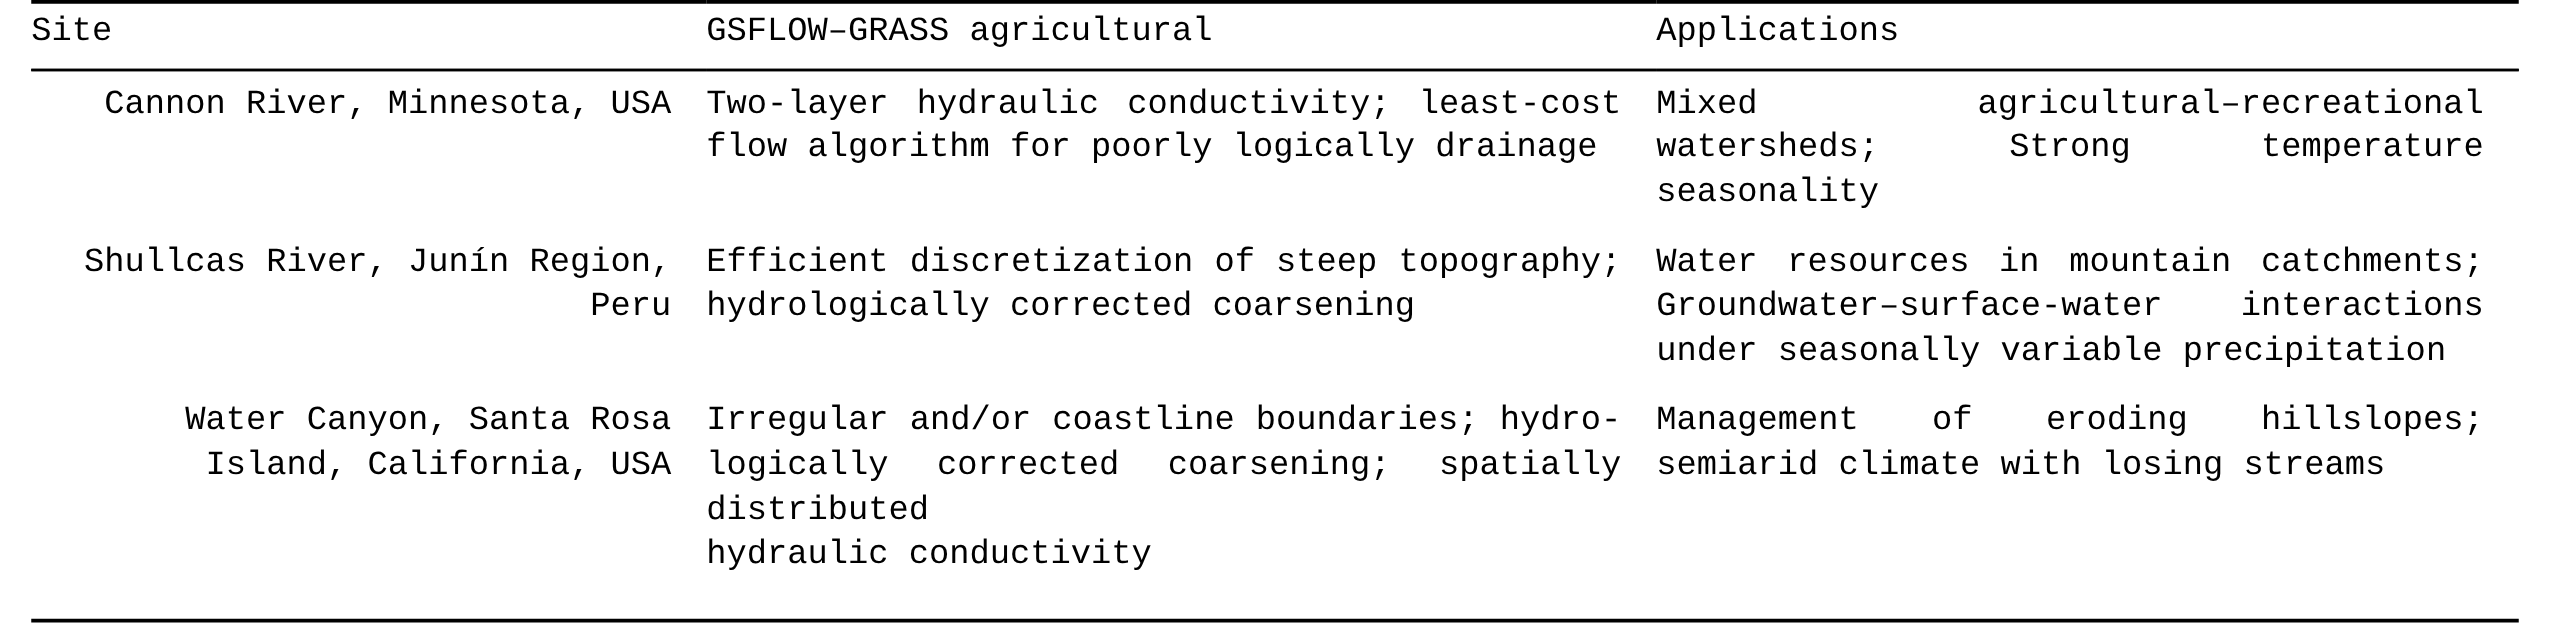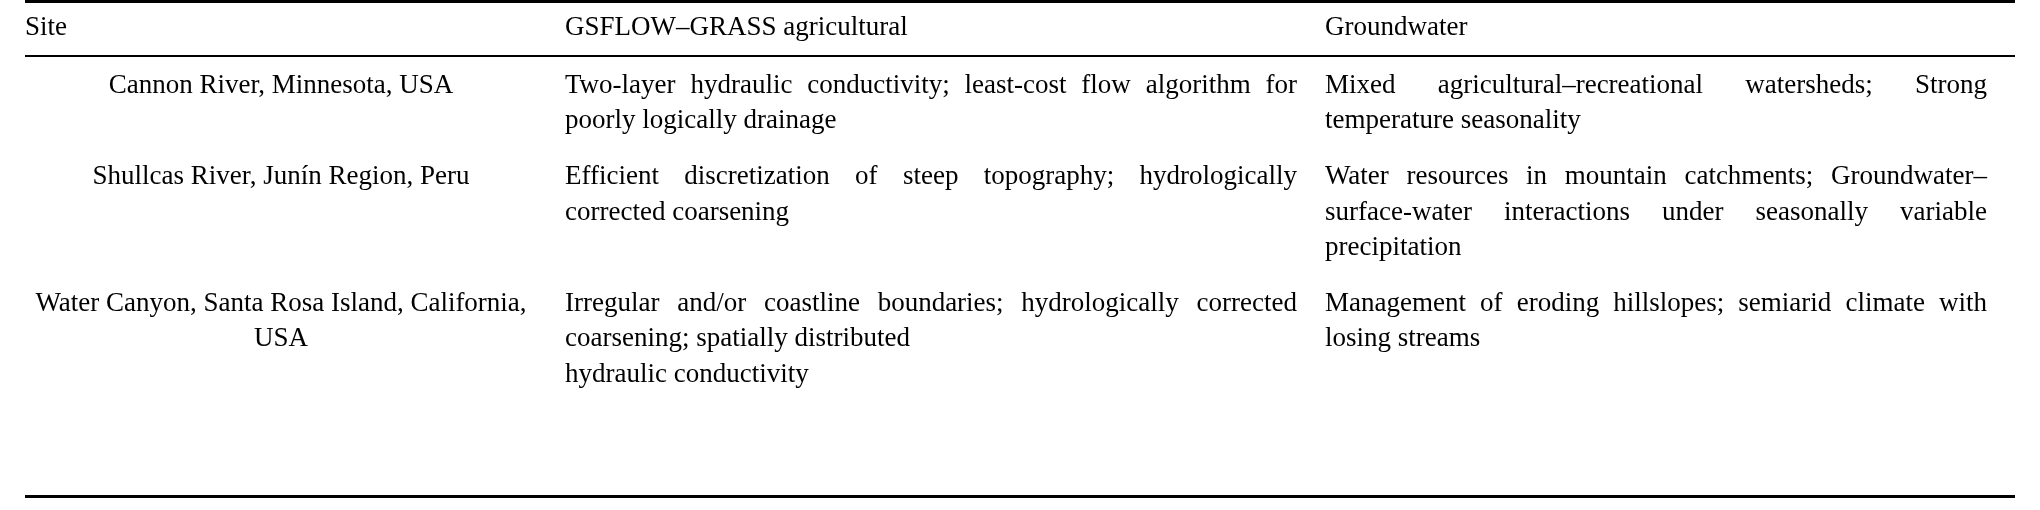--- a/index.html
+++ b/index.html
@@ -12,20 +12,21 @@
     height: 510px;
     font-family: "Liberation Serif", "DejaVu Serif", serif;
     color: #000000;
     overflow: hidden;
   }
   .table-wrap {
     width: 1688px;
     height: 510px;
     box-sizing: border-box;
     position: relative;
+    font-family: Liberation Mono, monospace;
   }
   table.paper-table {
     width: 1990px;
     margin: 0 25px;
     border-collapse: collapse;
     table-layout: fixed;
     font-size: 27px;
     line-height: 1.32;
   }
   table.paper-table col.c-site { width: 540px; }
@@ -46,21 +47,21 @@
     text-align: justify;
     text-justify: inter-word;
     -webkit-hyphens: manual;
     hyphens: manual;
   }
   tbody tr:last-child td {
     border-bottom: none;
     padding-bottom: 14px;
   }
   tbody td.col-site {
-    text-align: center;
+    text-align: right;
   }
   .rule-bottom {
     border-top: 3px solid #000;
     width: 1990px;
     margin: 0 25px;
     position: absolute;
     bottom: 12px;
     left: 0;
   }
   .cellline { display: block; }
@@ -72,21 +73,21 @@
   <table class="paper-table">
     <colgroup>
       <col class="c-site">
       <col class="c-cap">
       <col class="c-app">
     </colgroup>
     <thead>
       <tr>
         <th>Site</th>
         <th>GSFLOW–GRASS agricultural</th>
-        <th>Groundwater</th>
+        <th>Applications</th>
       </tr>
     </thead>
     <tbody>
       <tr>
         <td class="col-site">Cannon River, Minnesota, USA</td>
         <td>Two-layer hydraulic conductivity; least-cost flow algorithm for poorly logically drainage</td>
         <td>Mixed agricultural–recreational watersheds; Strong temperature seasonality</td>
       </tr>
       <tr>
         <td class="col-site">Shullcas River, Junín Region, Peru</td>

